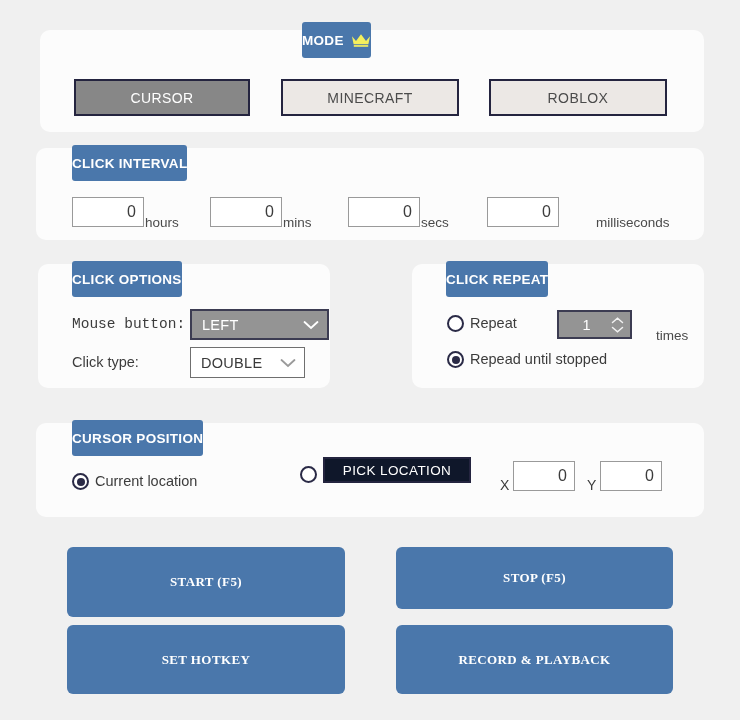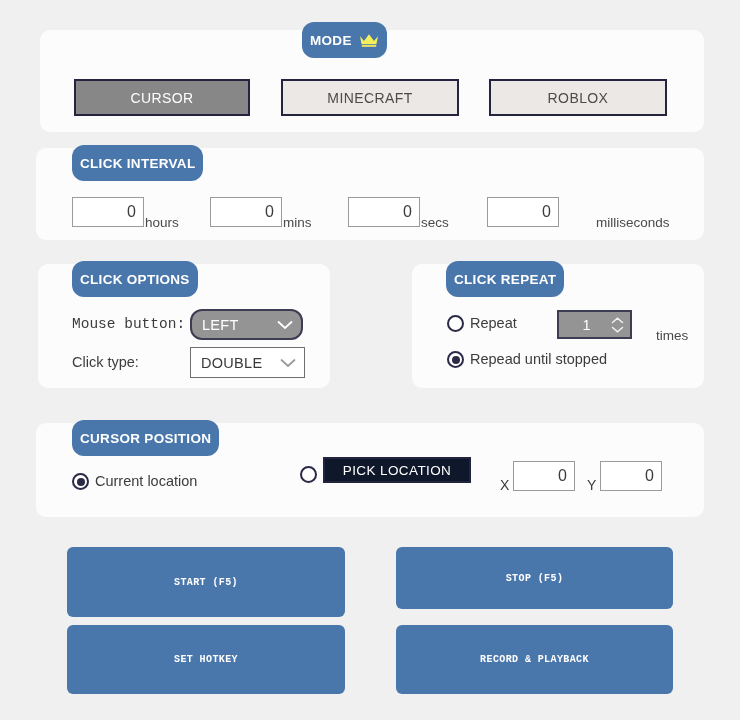--- a/index.html
+++ b/index.html
@@ -30,27 +30,27 @@
   }
 
   
   .badge {
     position: absolute;
     background: #4a77ab;
     color: #ffffff;
     font-weight: bold;
     font-size: 13.5px;
     letter-spacing: 0.3px;
-    border-radius: 12px;
+    border-radius: 3px;
     height: 36px;
     display: flex;
     align-items: center;
     justify-content: center;
     gap: 7px;
-    padding: 0 8px;
+    padding: 0 0;
     white-space: nowrap;
   }
   .crown { display: block; }
 
   
   .mode-btn {
     position: absolute;
     height: 37px;
     border: 2px solid #24243f;
     font-size: 14px;
@@ -183,24 +183,24 @@
     color: #3c3c3c;
   }
 
   
   .action {
     position: absolute;
     background: #4a77ab;
     color: #ffffff;
     border: none;
     border-radius: 6px;
-    font-size: 10px;
+    font-size: 13px;
     font-weight: bold;
     letter-spacing: 0.4px;
-    font-family: Liberation Mono, monospace;
+    font-family: Liberation Serif, serif;
     cursor: pointer;
     display: flex;
     align-items: center;
     justify-content: center;
     text-align: right;
   }
 </style>
 </head>
 <body>
 
@@ -244,21 +244,21 @@
   <input class="numbox" style="left: 487px; top: 197px; width: 72px;" value="0">
   <span class="unit" style="left:560px; top:215px;padding-left:36px;">milliseconds</span>
 
   <div class="card" style="left:38px; top:264px; width:292px; height:124px;"></div>
 
   <div class="badge" style="left:72px; top:261px;">
     <span>CLICK OPTIONS</span>
   </div>
 
   <span class="flabel" style="left:72px; top:316px;font-family:Liberation Mono, monospace;">Mouse button:</span>
-  <div class="sel filled" style="left:190px; top:309px; width:113px;border-radius:12px;">
+  <div class="sel filled" style="left:190px; top:309px; width:139px;">
     <span class="val">LEFT</span>
     <svg class="chev" width="16" height="10" viewBox="0 0 16 10">
       <path d="M1.5 2 L8 8 L14.5 2" stroke="#ffffff" stroke-width="1.8" fill="none" stroke-linecap="round"></path>
     </svg>
   </div>
 
   <span class="flabel" style="left:72px; top:354px;">Click type:</span>
   <div class="sel plain" style="left:190px; top:347px; width:115px;">
     <span class="val">DOUBLE</span>
     <svg class="chev" width="16" height="10" viewBox="0 0 16 10">

